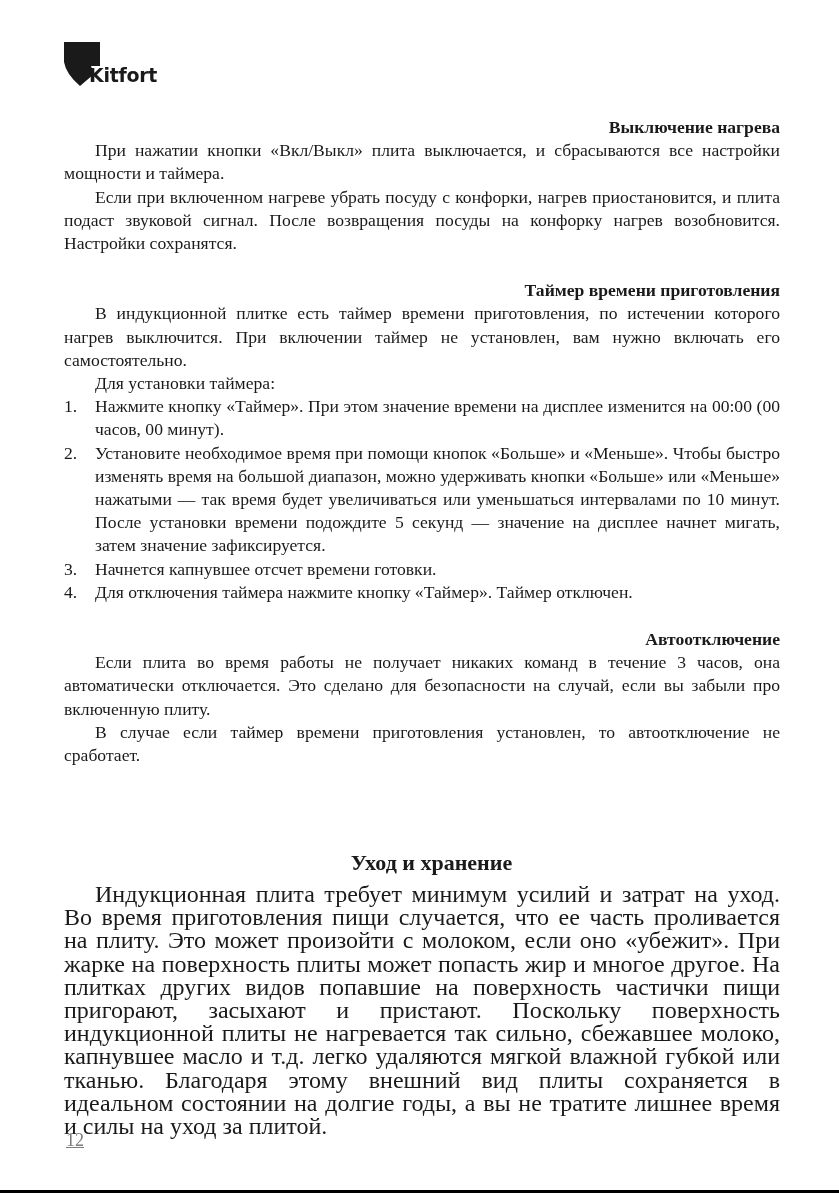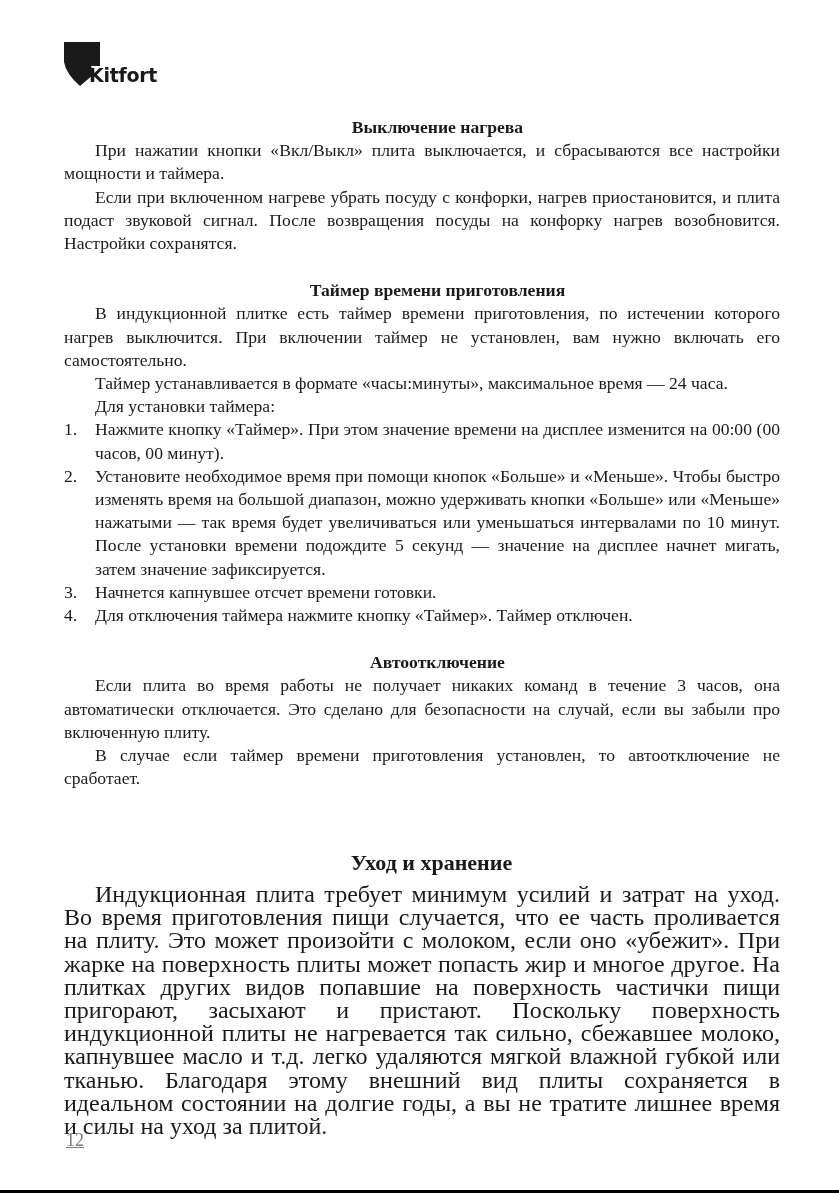--- a/index.html
+++ b/index.html
@@ -51,21 +51,21 @@
     }
     .section + .section {
       margin-top: 24px;
     }
     h2.sub {
       font-size: 17.6px;
       font-weight: bold;
       margin: 0;
       padding-left: 31px;
       line-height: 23.2px;
-      text-align: center;
+      text-align: right;
     }
     p {
       margin: 0;
       text-indent: 31px;
     }
     ol {
       margin: 0;
       padding: 0;
       list-style: none;
     }
@@ -130,21 +130,20 @@
 
   <div class="section">
     <h2 class="sub">Выключение нагрева</h2>
     <p>При нажатии кнопки «Вкл/Выкл» плита выключается, и сбрасываются все настройки мощности и таймера.</p>
     <p>Если при включенном нагреве убрать посуду с конфорки, нагрев приостановится, и плита подаст звуковой сигнал. После возвращения посуды на конфорку нагрев возобновится. Настройки сохранятся.</p>
   </div>
 
   <div class="section">
     <h2 class="sub">Таймер времени приготовления</h2>
     <p>В индукционной плитке есть таймер времени приготовления, по истечении которого нагрев выключится. При включении таймер не установлен, вам нужно включать его самостоятельно.</p>
-    <p>Таймер устанавливается в формате «часы:минуты», максимальное время — 24 часа.</p>
     <p>Для установки таймера:</p>
     <ol>
       <li>
         <span class="num">1.</span>
         <span>Нажмите кнопку «Таймер». При этом значение времени на дисплее изменится на 00:00 (00 часов, 00 минут).</span>
       </li>
       <li>
         <span class="num">2.</span>
         <span>Установите необходимое время при помощи кнопок «Больше» и «Меньше». Чтобы быстро изменять время на большой диапазон, можно удерживать кнопки «Больше» или «Меньше» нажатыми — так время будет увеличиваться или уменьшаться интервалами по 10 минут. После установки времени подождите 5 секунд — значение на дисплее начнет мигать, затем значение зафиксируется.</span>
       </li>

